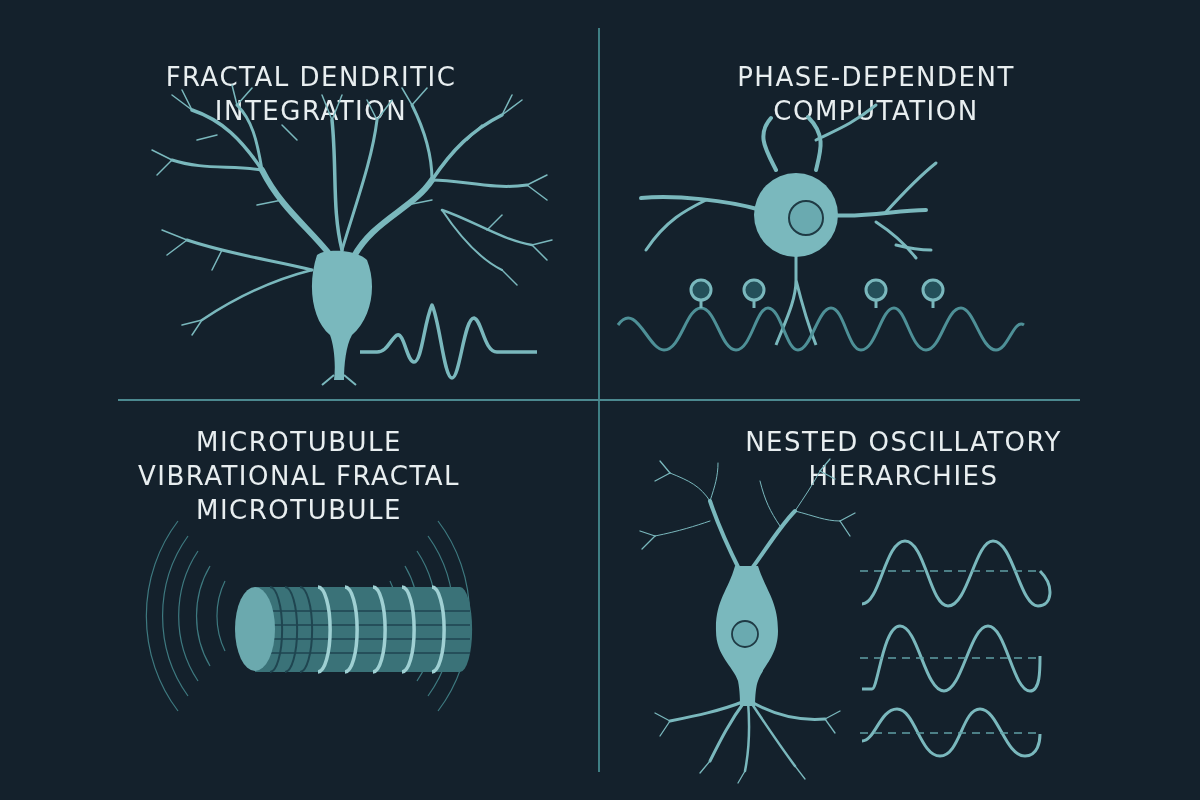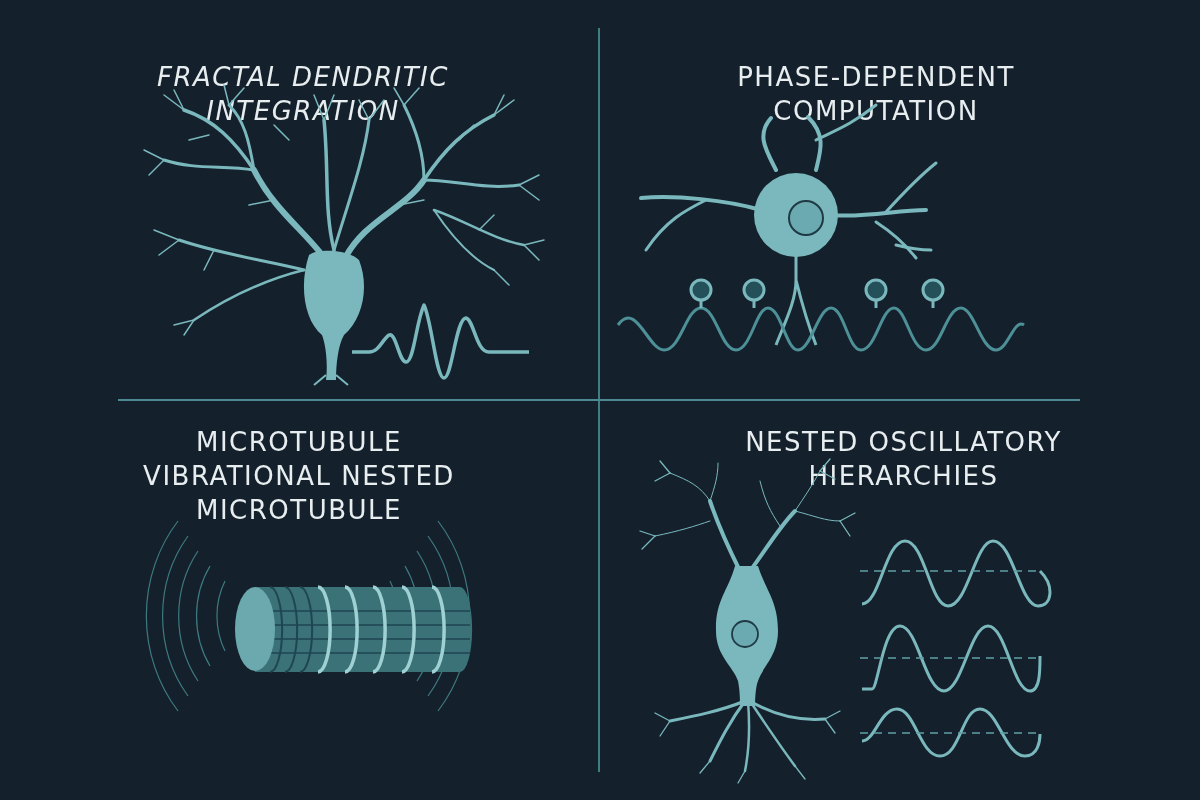--- a/index.html
+++ b/index.html
@@ -15,21 +15,21 @@
   svg { position:absolute; overflow:visible; }
 </style>
 </head>
 <body>
 
 <div class="canvas">
 
   <div class="divider-v"></div>
   <div class="divider-h"></div>
 
-  <div class="panel" style="left:4px;top:0;width:598px;height:458px;font-style:italic;">
+  <div class="panel" style="left:12px;top:0;width:598px;height:458px;">
     <div class="title" style="top:60px;">
       <div>FRACTAL DENDRITIC</div>
       <div>INTEGRATION</div>
     </div>
     <svg width="598" height="399" viewBox="0 0 598 399" style="left:0;top:0;">
       <g stroke="#7ab8bd" fill="none" stroke-linecap="round">
 
         <path d="M322 260 C300 230 270 210 250 170" stroke-width="6"></path>
         <path d="M340 260 C360 220 400 210 420 180" stroke-width="6"></path>
         <path d="M250 170 C230 140 210 120 180 110" stroke-width="3.5"></path>
@@ -119,21 +119,21 @@
           <circle cx="300" cy="290" r="10"></circle>
         <line x1="357" y1="308" x2="357" y2="298"></line>
           <circle cx="357" cy="290" r="10"></circle>
       </g>
     </svg>
   </div>
 
   <div class="panel" style="left:0;top:401px;width:598px;height:317px;">
     <div class="title" style="top:24px;">
       <div>MICROTUBULE</div>
-      <div>VIBRATIONAL NESTED</div>
+      <div>VIBRATIONAL FRACTAL</div>
       <div>MICROTUBULE</div>
     </div>
     <svg width="598" height="399" viewBox="0 0 598 399" style="left:0;top:0;">
 
       <g stroke="#3e7a80" stroke-width="1.2" fill="none">
         <path d="M225 180 A60 70 0 0 0 225 250"></path>
         <path d="M210 165 A80 90 0 0 0 210 265"></path>
         <path d="M198 150 A100 110 0 0 0 198 280"></path>
         <path d="M188 135 A120 130 0 0 0 188 295"></path>
         <path d="M178 120 A140 150 0 0 0 178 310"></path>

